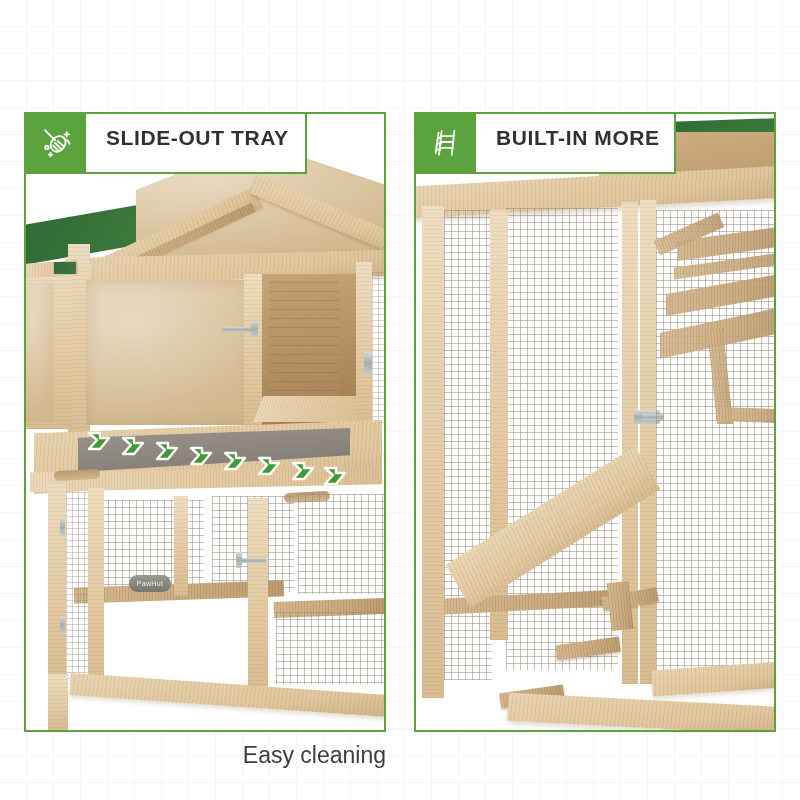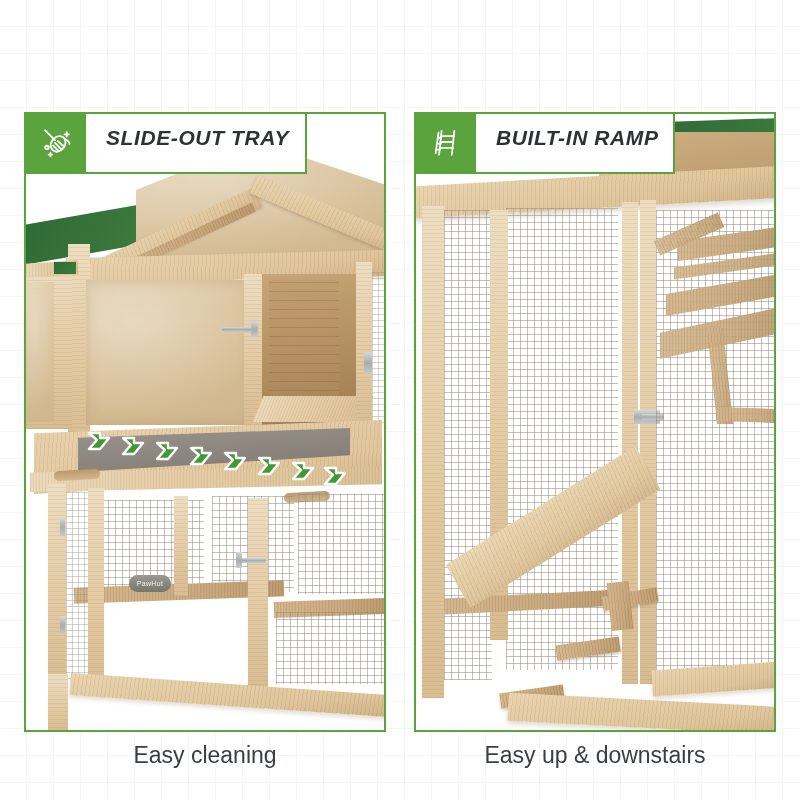--- a/index.html
+++ b/index.html
@@ -87,36 +87,35 @@
   .banner-icon svg { display: block; }
   .banner-text {
     display: flex;
     align-items: center;
     padding: 0 18px 8px 20px;
     font-size: 21px;
     font-weight: bold;
     letter-spacing: 0.6px;
     color: #2f3234;
     white-space: nowrap;
-    font-style: italic;
   }
   #banner-left  .banner-text { padding-right: 16px; }
   #banner-right .banner-text { padding-right: 14px; }
 
   
   .caption {
     position: absolute;
     top: 742px;
     width: 362px;
     text-align: center;
     font-size: 23px;
     font-weight: 300;
     color: #3b3e40;
   }
-  #caption-left  { left: 24px; }
+  #caption-left  { left: 24px; text-align: right; }
   #caption-right { left: 414px; }
 
   
   .wood {
     background:
       repeating-linear-gradient(90deg,
         rgba(170,135,92,0.13) 0 1px,
         rgba(255,255,255,0.05) 1px 3px),
       linear-gradient(100deg, #ead7b6 0%, #e4cba4 40%, #d9bd91 100%);
   }
@@ -422,20 +421,19 @@
           <path d="M28 35 L31 7"></path>
           <path d="M15.3 13 L30.2 13"></path>
           <path d="M14.8 20 L29.6 20"></path>
           <path d="M14.2 27 L29.1 27"></path>
           <path d="M9 33 L12.4 9"></path>
           <path d="M11.6 15 L15.6 15"></path>
           <path d="M11 22 L15.1 22"></path>
           <path d="M10.4 29 L14.5 29"></path>
         </svg>
       </div>
-      <div class="banner-text">BUILT-IN RAMP</div>
+      <div class="banner-text">BUILT-IN MORE</div>
     </div>
   </div>
 
   <div class="caption" id="caption-left">Easy cleaning</div>
-  <div class="caption" id="caption-right">Easy up &amp; downstairs</div>
 
 </div>
 
 </body></html>

